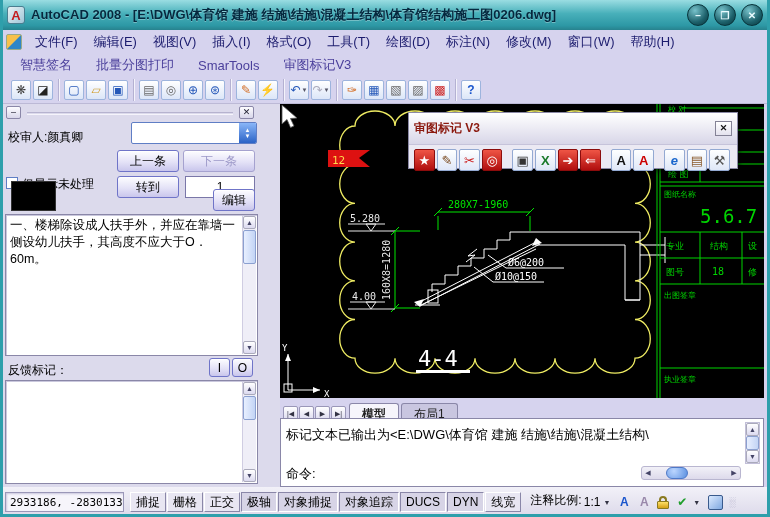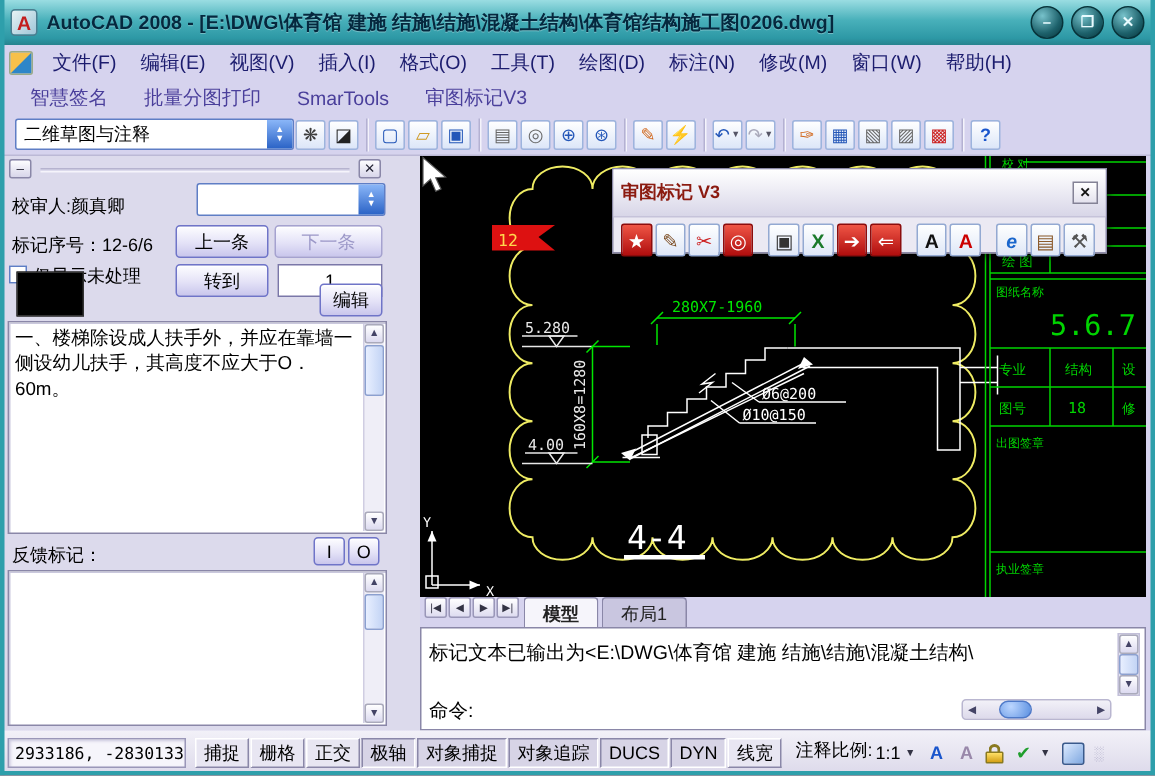--- a/index.html
+++ b/index.html
@@ -90,21 +90,21 @@
   .mbtn.redtile { background:linear-gradient(#ef5545,#b00e0e); border-color:#8c0c0c; color:#fff; }
   .mbtn.gap { margin-left:8px; }
   .mi-pen{color:#7a4a1f;} .mi-cut{color:#c22;} .mi-xls{color:#1a7a2a;font-weight:bold;}
   .mi-a1{color:#111;font-weight:bold;} .mi-a2{color:#c00;font-weight:bold;}
   .mi-e{color:#1a66cc;font-weight:bold;font-style:italic;} .mi-book{color:#8b5a2b;} .mi-tool{color:#555;}
 
   
   .cursor { position:absolute; left:280px; top:254px; z-index:25; }
 
   
-  .tabbar { position:absolute; left:280px; top:398px; width:484px; height:32px; background:#d6d3ee; display:flex; align-items:flex-start; z-index:5; }
+  .tabbar { position:absolute; left:280px; top:398px; width:484px; height:32px; background:#d6d3ee; display:flex; align-items:center; z-index:5; }
   .tnav { display:flex; gap:1px; padding:0 3px 2px 3px; }
   .tnav span { width:15px; height:14px; border:1px solid #9a97b8; background:linear-gradient(#fff,#dedcf0);
     font-size:7px; color:#334; text-align:center; line-height:13px; border-radius:2px; }
   .tab { padding:2px 12px 2px; font-size:12px; border:1px solid #8a87a8; border-bottom:none; border-radius:3px 3px 0 0;
     background:#c9c6e0; color:#222; margin-right:2px; }
   .tab.active { background:#f6f5fb; font-weight:bold; }
 
   
   .cmd { position:absolute; left:280px; top:418px; width:484px; height:69px; background:#fff;
     border:1px solid #8a87a8; font-size:13px; color:#000; z-index:5; }
@@ -168,27 +168,20 @@
   </div>
 
   <div class="menubar2">
     <span class="menu2-item">智慧签名</span>
     <span class="menu2-item">批量分图打印</span>
     <span class="menu2-item">SmarTools</span>
     <span class="menu2-item">审图标记V3</span>
   </div>
 
   <div class="toolbar">
-    <div class="combo">
-      <span class="combo-label">二维草图与注释</span>
-      <span class="combo-spin">
-          <span>▲</span>
-          <span>▼</span>
-        </span>
-    </div>
     <span class="tbtn gear">❋</span>
     <span class="tbtn wsicon">◪</span>
     <span class="tsep"></span>
     <span class="tbtn g-blue">▢</span>
     <span class="tbtn g-amber">▱</span>
     <span class="tbtn g-blue">▣</span>
     <span class="tsep"></span>
     <span class="tbtn g-gray">▤</span>
     <span class="tbtn g-gray">◎</span>
     <span class="tbtn g-blue">⊕</span>
@@ -222,21 +215,20 @@
       <span class="p-close">✕</span>
     </div>
     <span class="p-label" style="left:5px; top:25px;">校审人:颜真卿</span>
     <div class="p-combo">
       <span class="fill"></span>
       <span class="combo-spin">
           <span>▲</span>
           <span>▼</span>
         </span>
     </div>
-    <span class="p-label" style="left:5px; top:51px;">标记序号：12-6/6</span>
     <div class="xp-btn" style="left:114px; top:46px; width:62px; height:22px;">上一条</div>
     <div class="xp-btn disabled" style="left:180px; top:46px; width:72px; height:22px;">下一条</div>
     <span class="checkbox"></span>
     <span class="p-label" style="left:19px; top:72px;">仅显示未处理</span>
     <div class="xp-btn" style="left:114px; top:72px; width:62px; height:22px;">转到</div>
     <input class="p-input" value="1" style="">
     <div class="swatch"></div>
     <div class="xp-btn" style="left:210px; top:85px; width:42px; height:22px;">编辑</div>
     <div class="textarea" style="left:2px; top:110px; width:253px; height:142px;">
       <span>一、楼梯除设成人扶手外，并应在靠墙一侧设幼儿扶手，其高度不应大于O．60m。</span>

